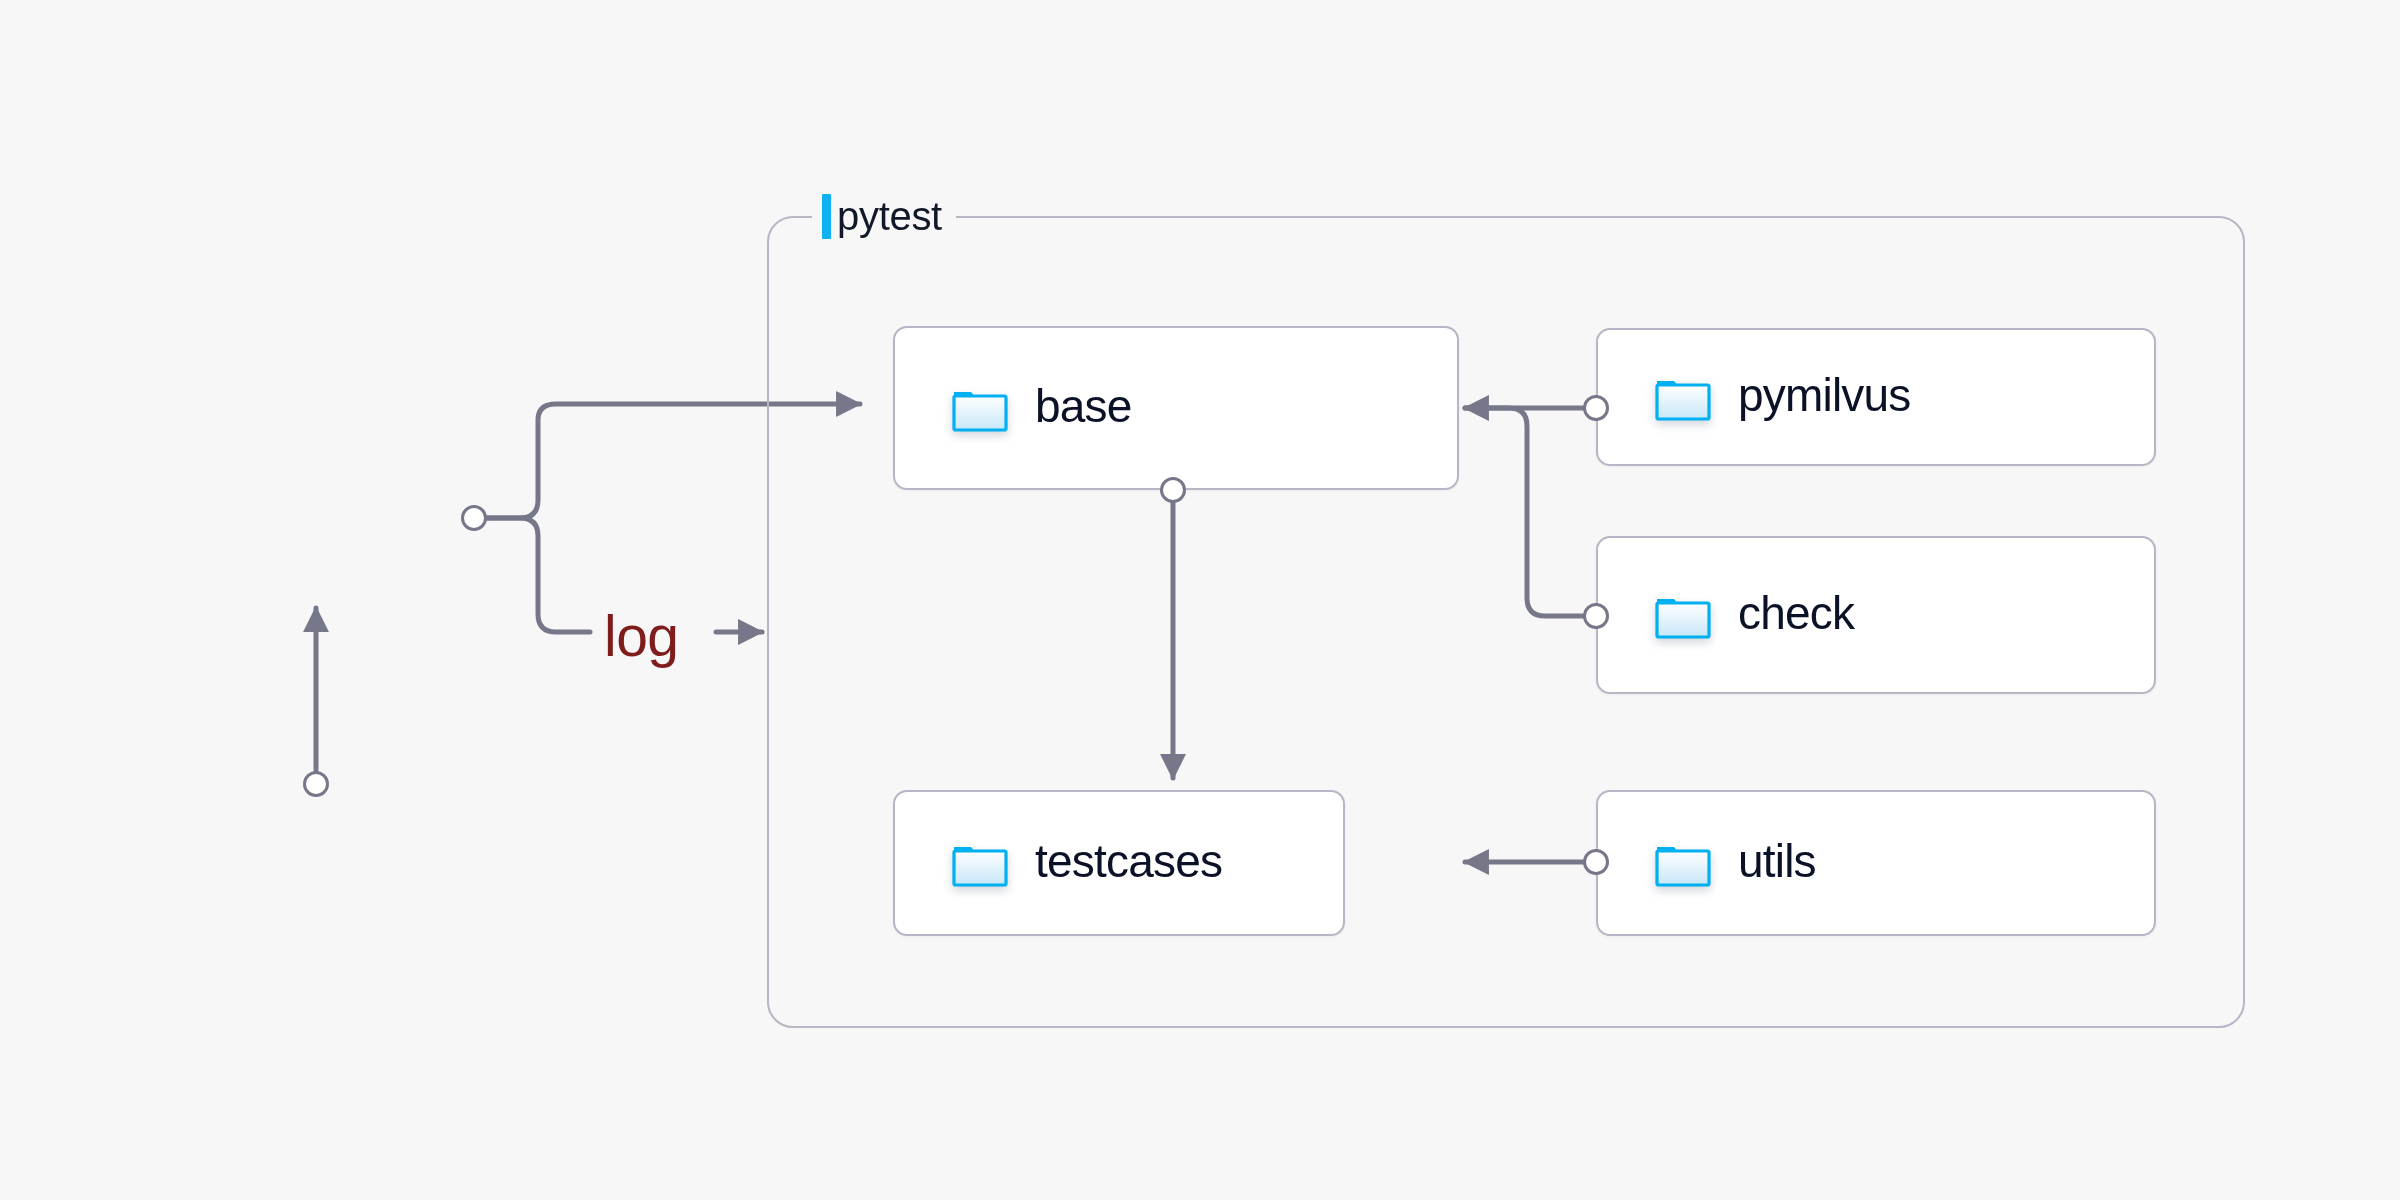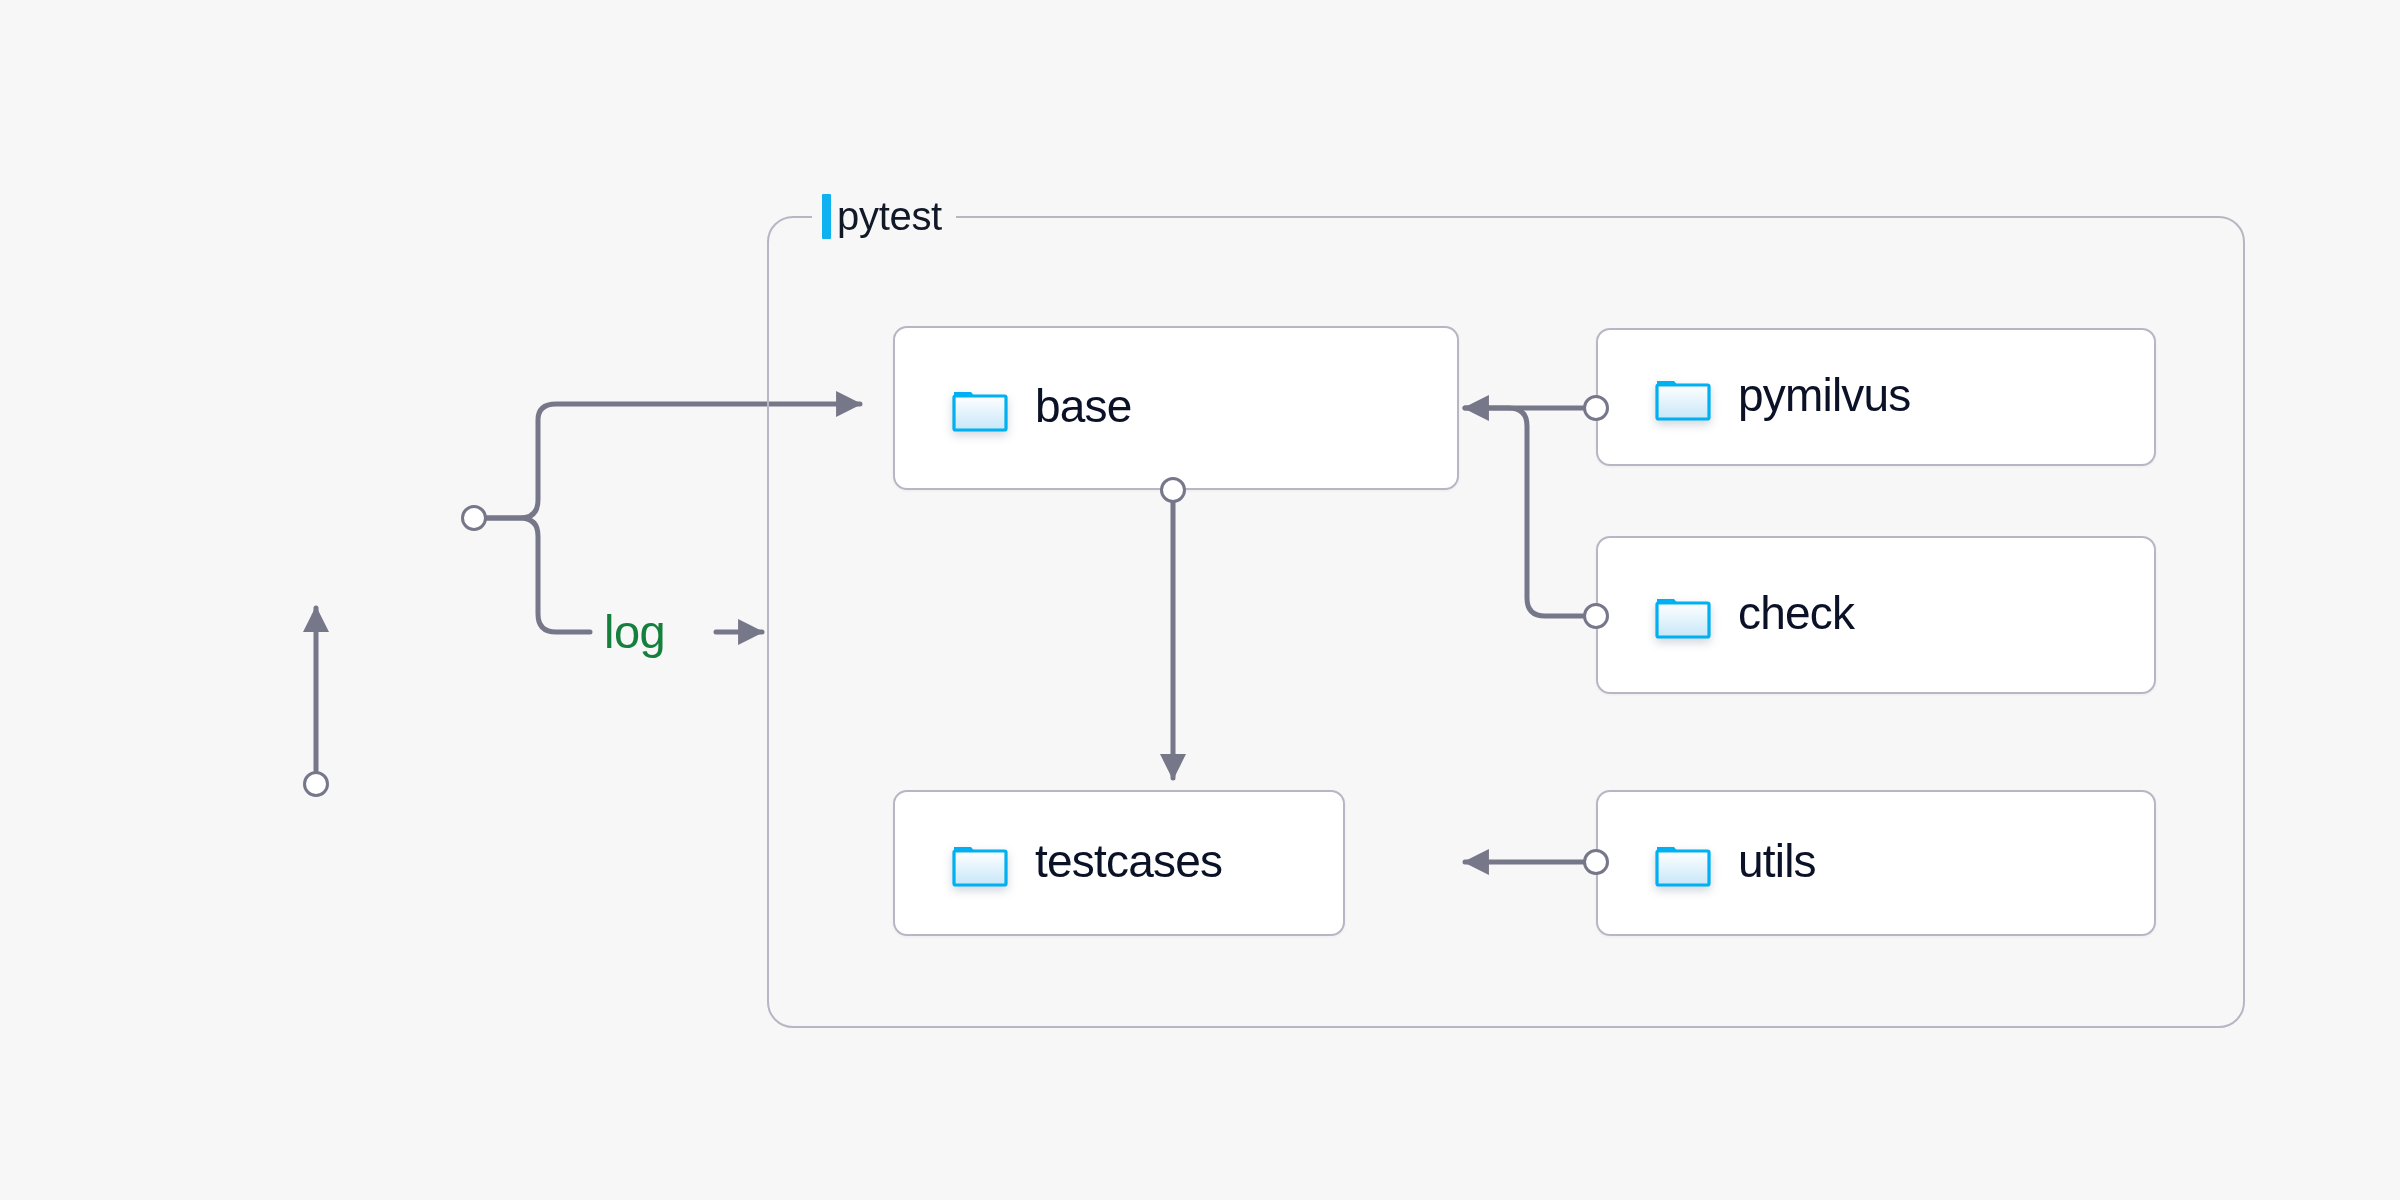--- a/index.html
+++ b/index.html
@@ -83,22 +83,22 @@
     width:26px;height:26px;
     border-radius:50%;
     background:#ffffff;
     border:3px solid #77778a;
     box-sizing:border-box;
   }
 
   
   .edge-label{
     position:absolute;
-    font-size:47px;
-    color:#15803d;
+    font-size:57px;
+    color:#7f1d1d;
     letter-spacing:-0.5px;
     line-height:1;
     white-space:nowrap;
   }
 </style>
 </head>
 <body>
 
 <div id="stage">
 

